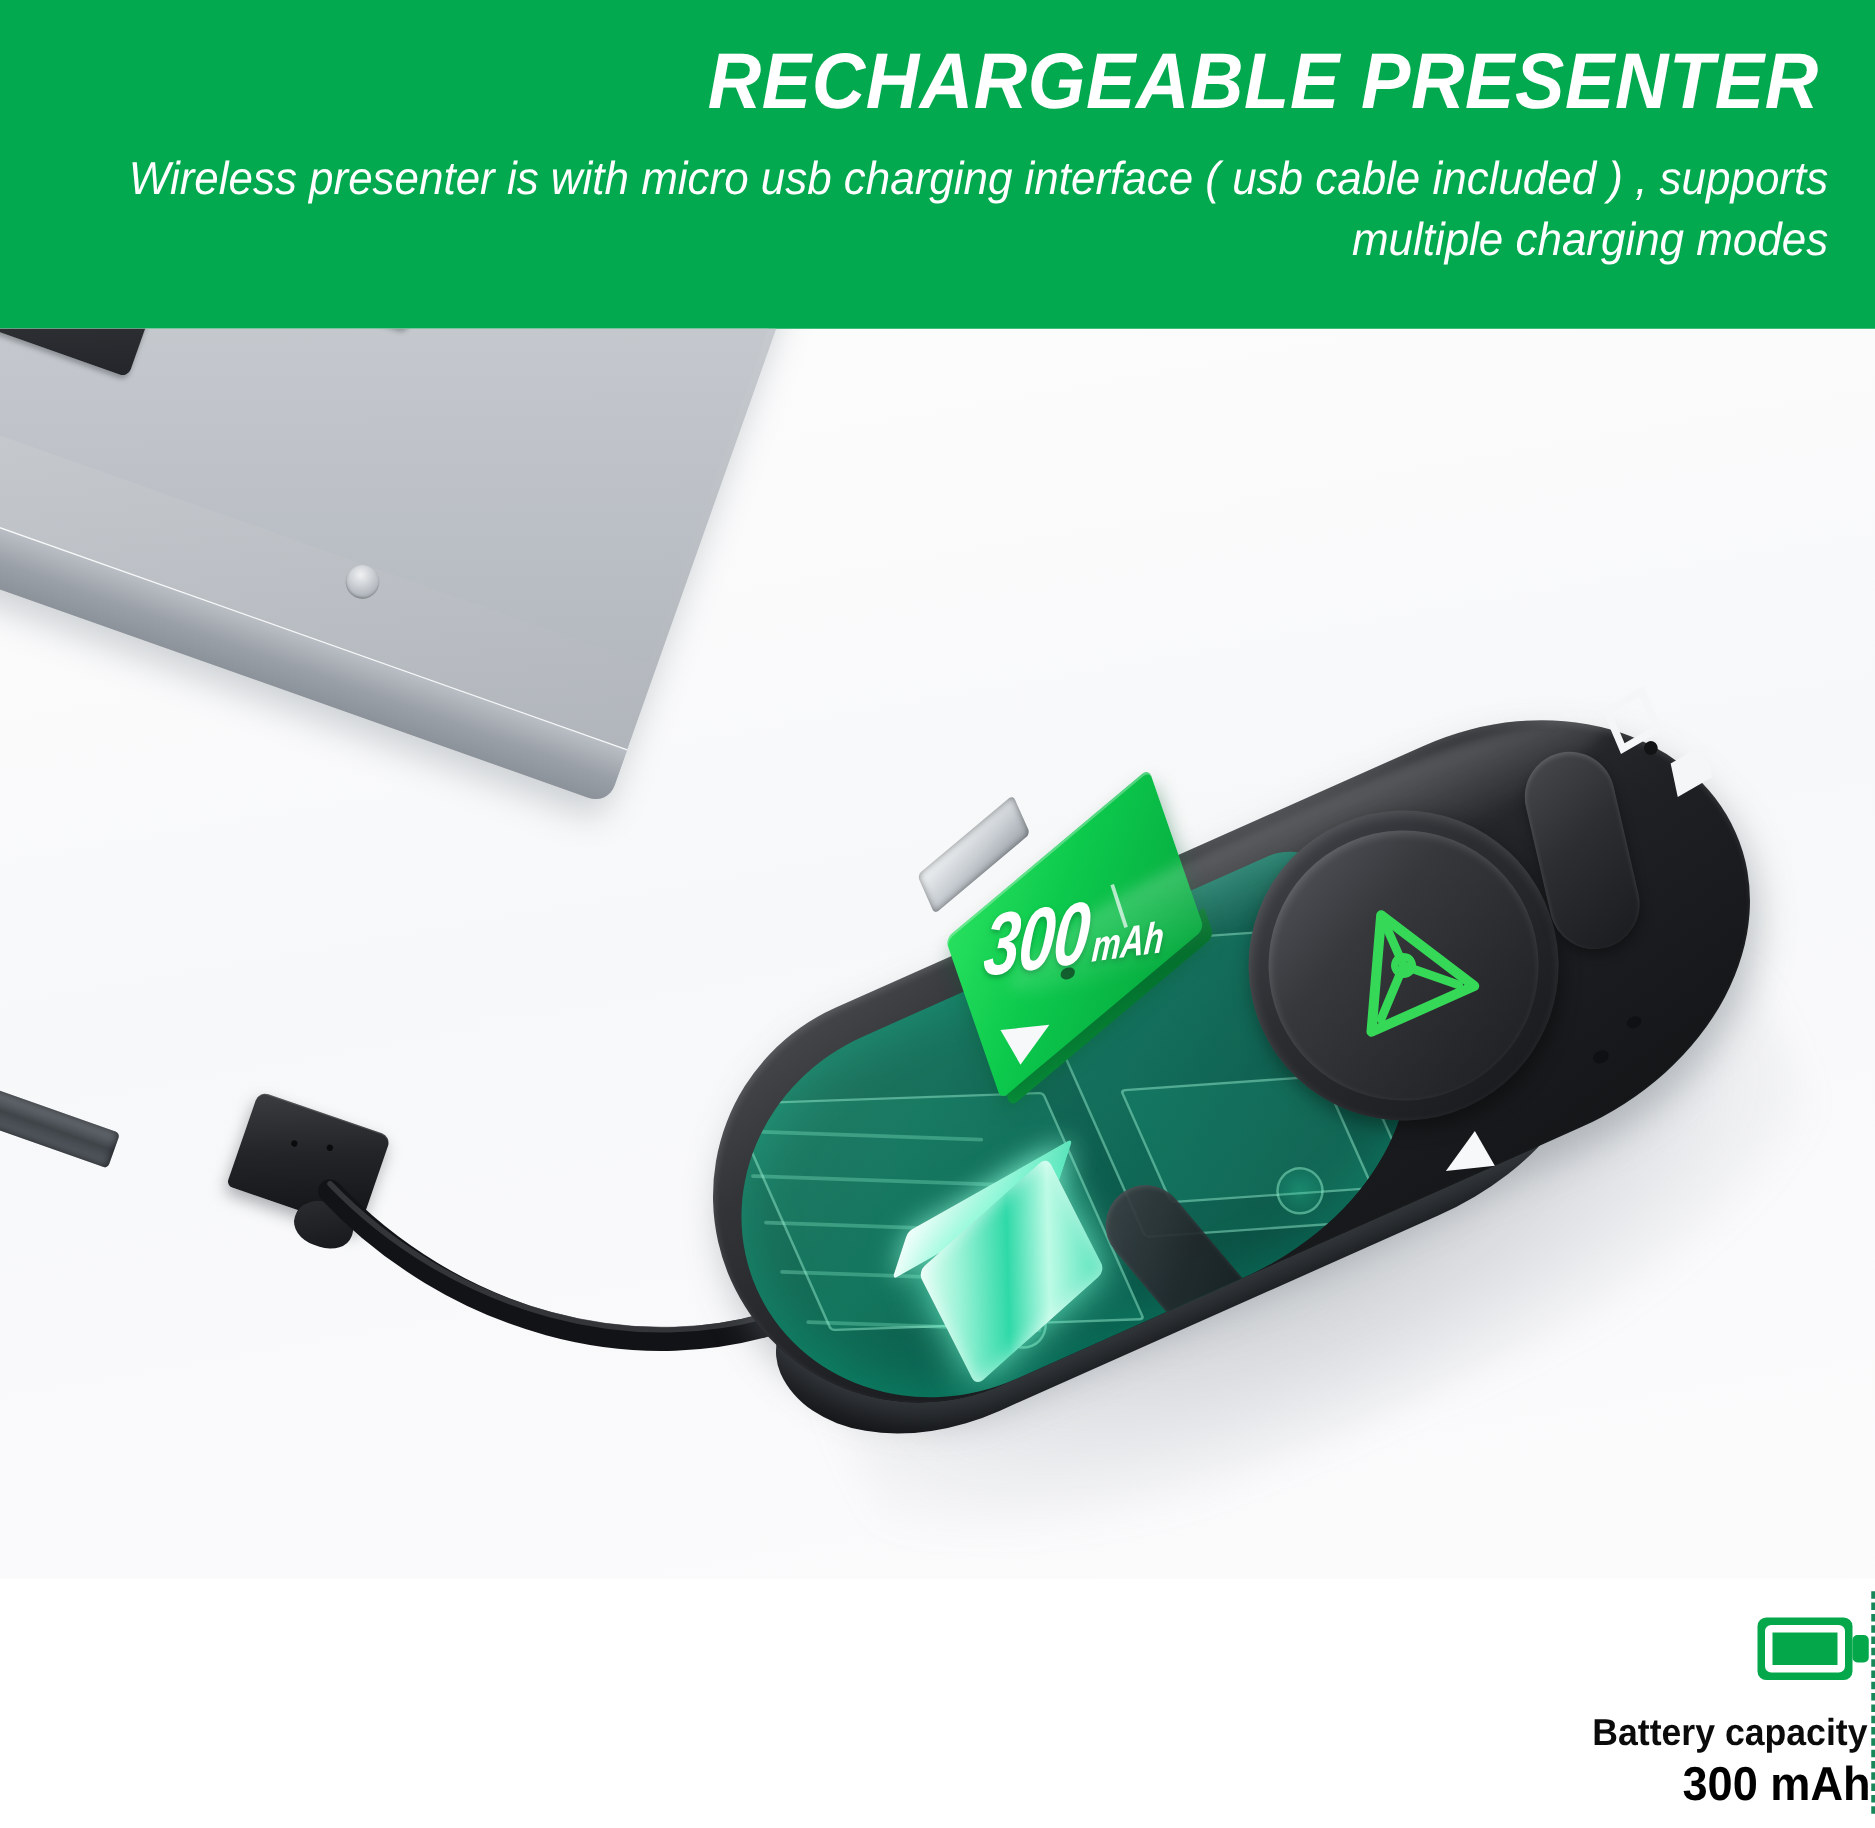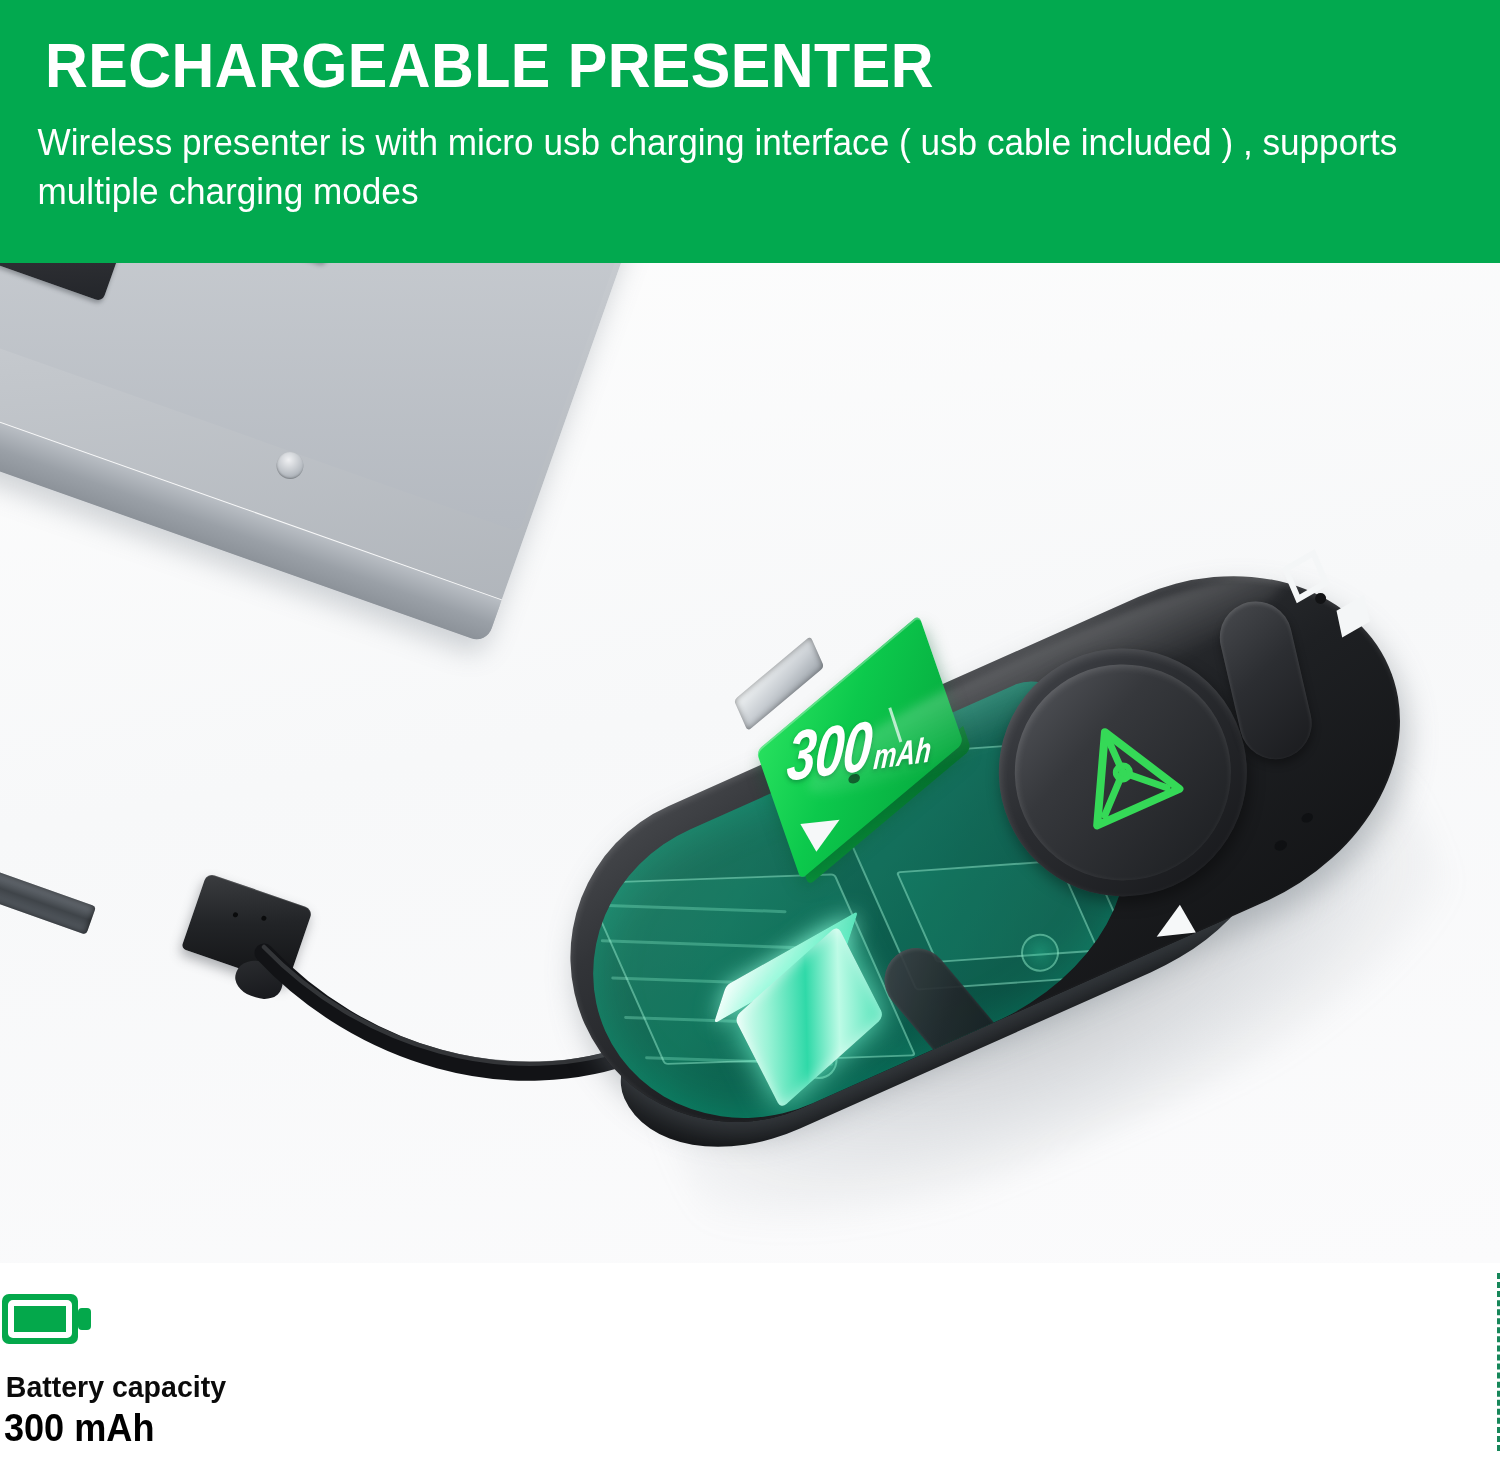--- a/index.html
+++ b/index.html
@@ -13,21 +13,22 @@
     position: relative;
   }
 
   
   #header-banner {
     position: absolute;
     left: 0; top: 0;
     width: 1500px; height: 308px;
     background: #02a94f;
     box-sizing: border-box;
-    text-align: left;
+    text-align: right;
+    font-style: italic;
   }
   #header-title {
     margin: 0;
     padding-top: 34px;
     font-size: 63px;
     line-height: 1.0;
     font-weight: bold;
     color: #ffffff;
     letter-spacing: 0.5px;
     transform: scaleX(0.94);
@@ -390,21 +391,21 @@
     left: 0; top: 1263px;
     width: 1500px; height: 199px;
     display: flex;
     background: #ffffff;
   }
   .feature-cell {
     flex: 1 1 0;
     position: relative;
     display: flex;
     flex-direction: column;
-    align-items: flex-start;
+    align-items: flex-end;
     justify-content: flex-start;
     padding-top: 16px;
     box-sizing: border-box;
   }
   .feature-sep {
     position: absolute;
     top: 10px; right: 0;
     width: 0;
     height: 178px;
     border-left: 3px dashed #17875a;

